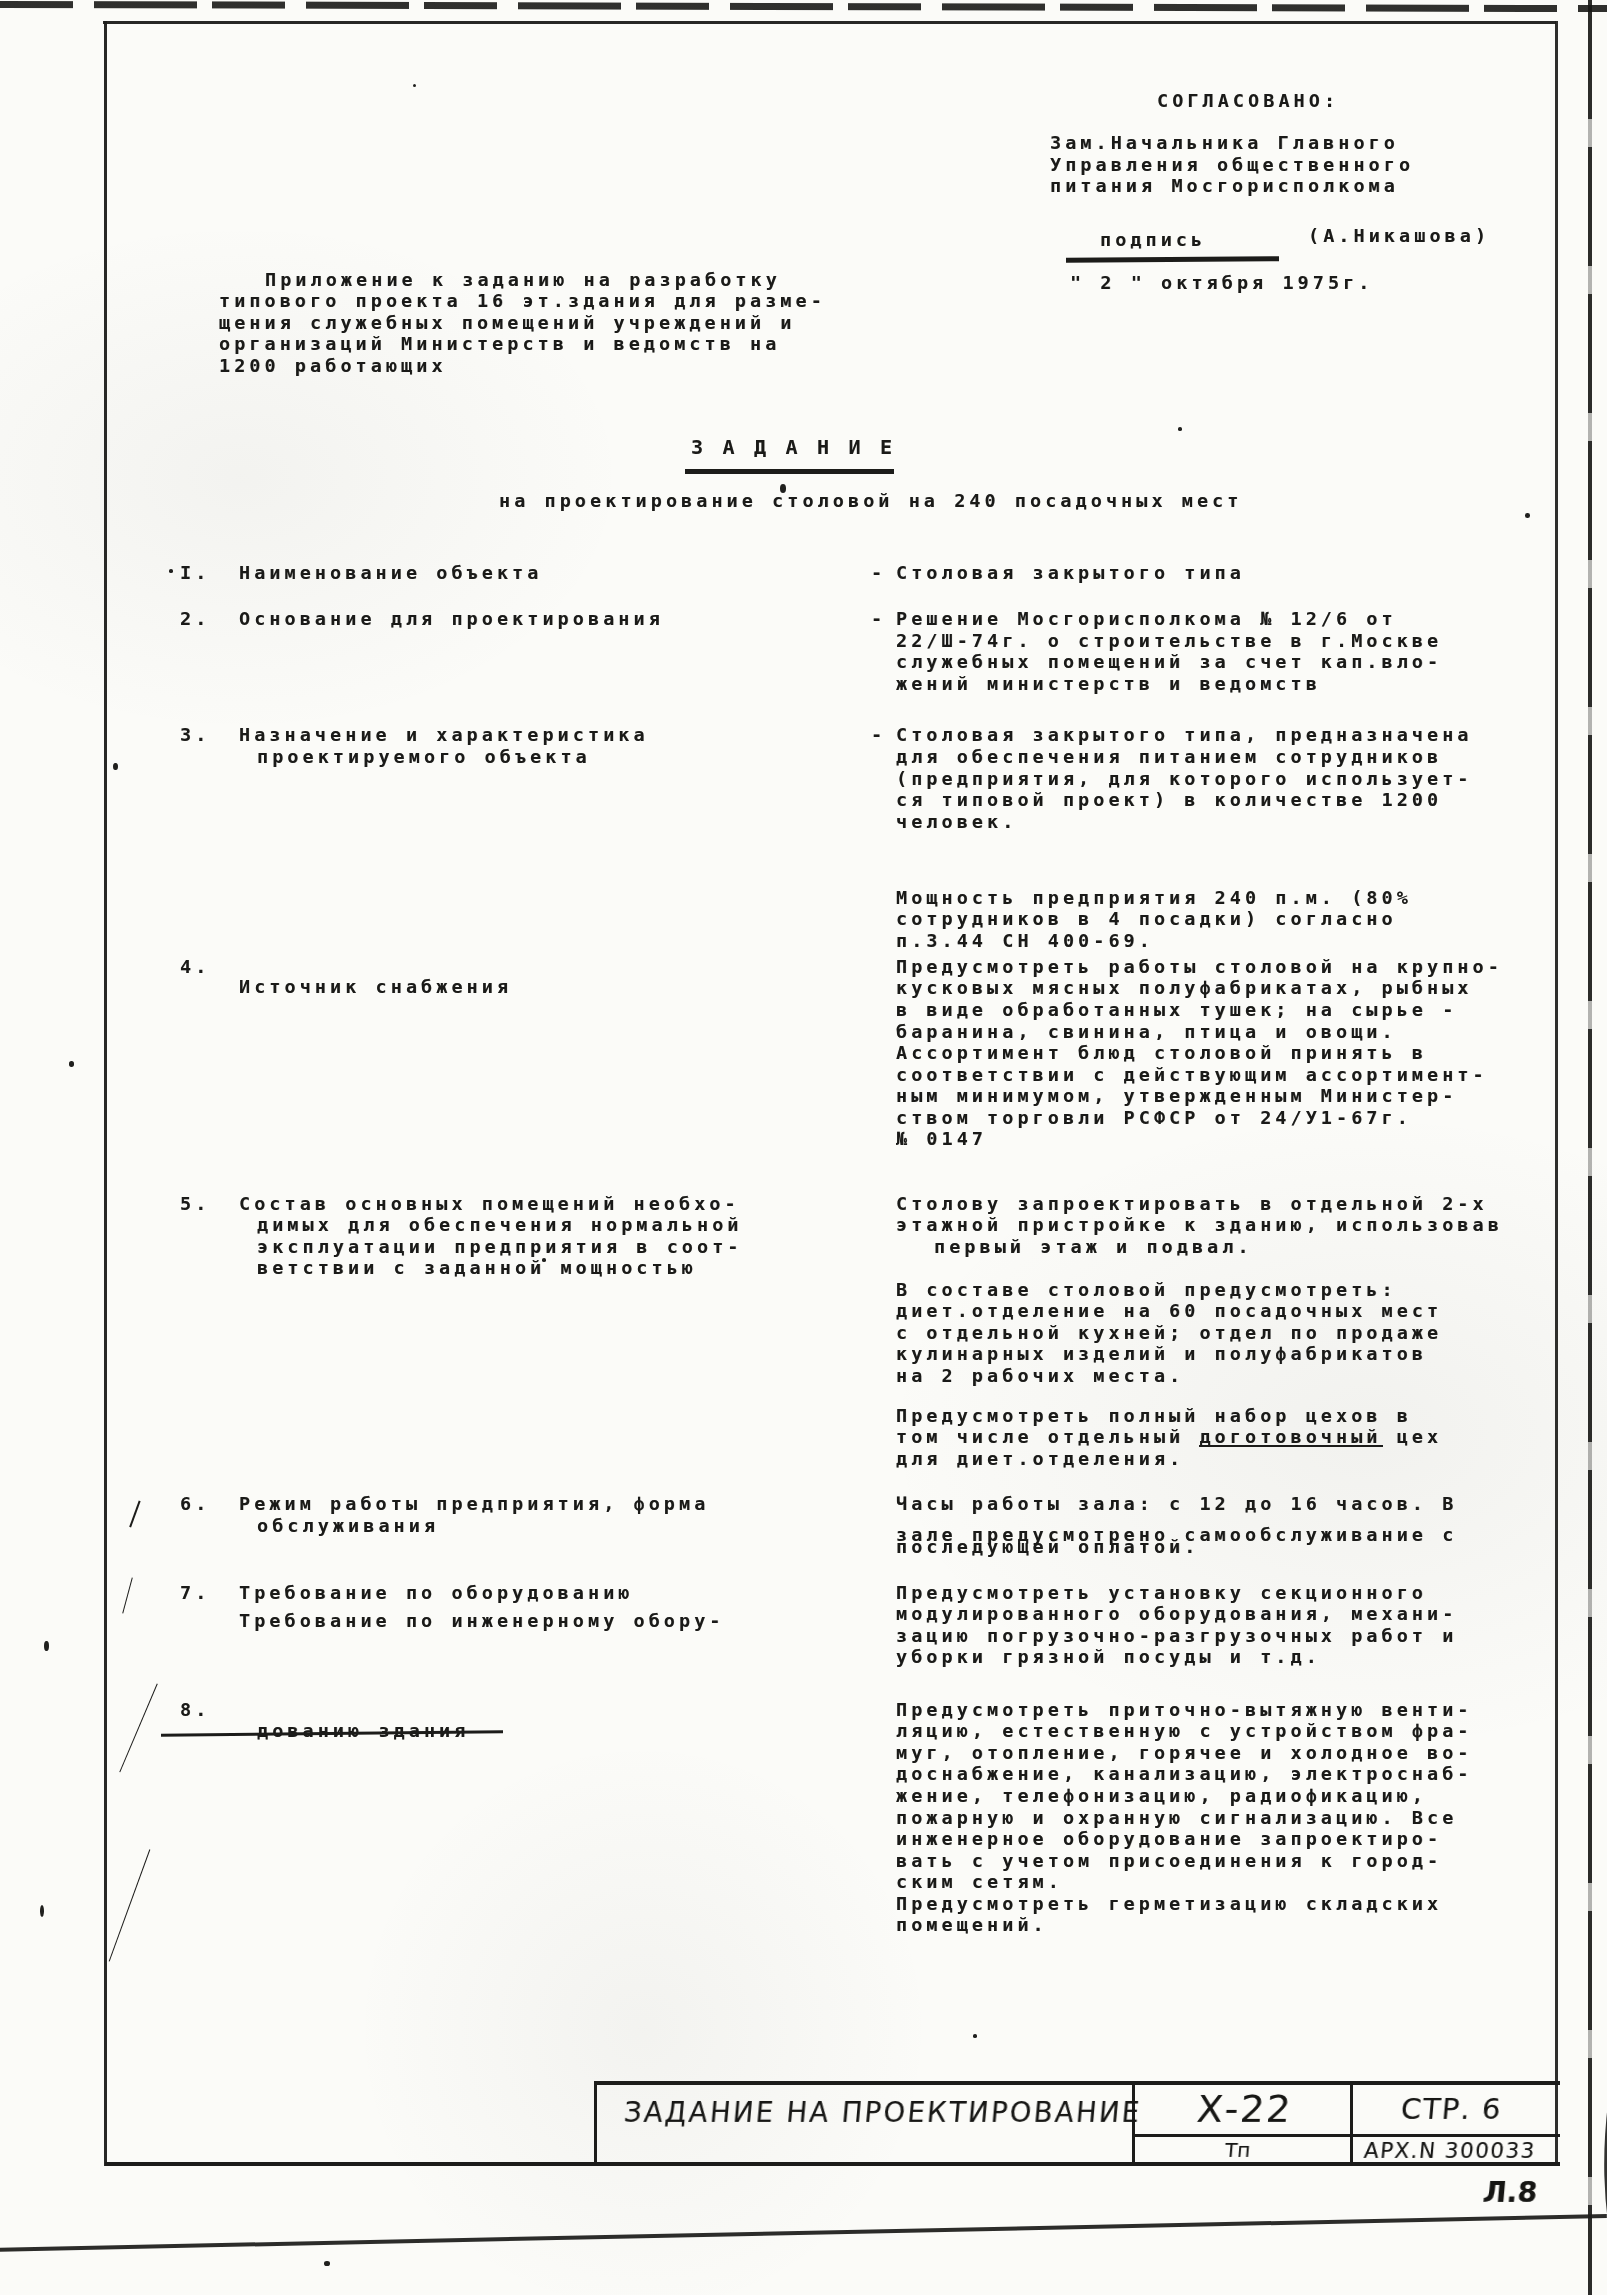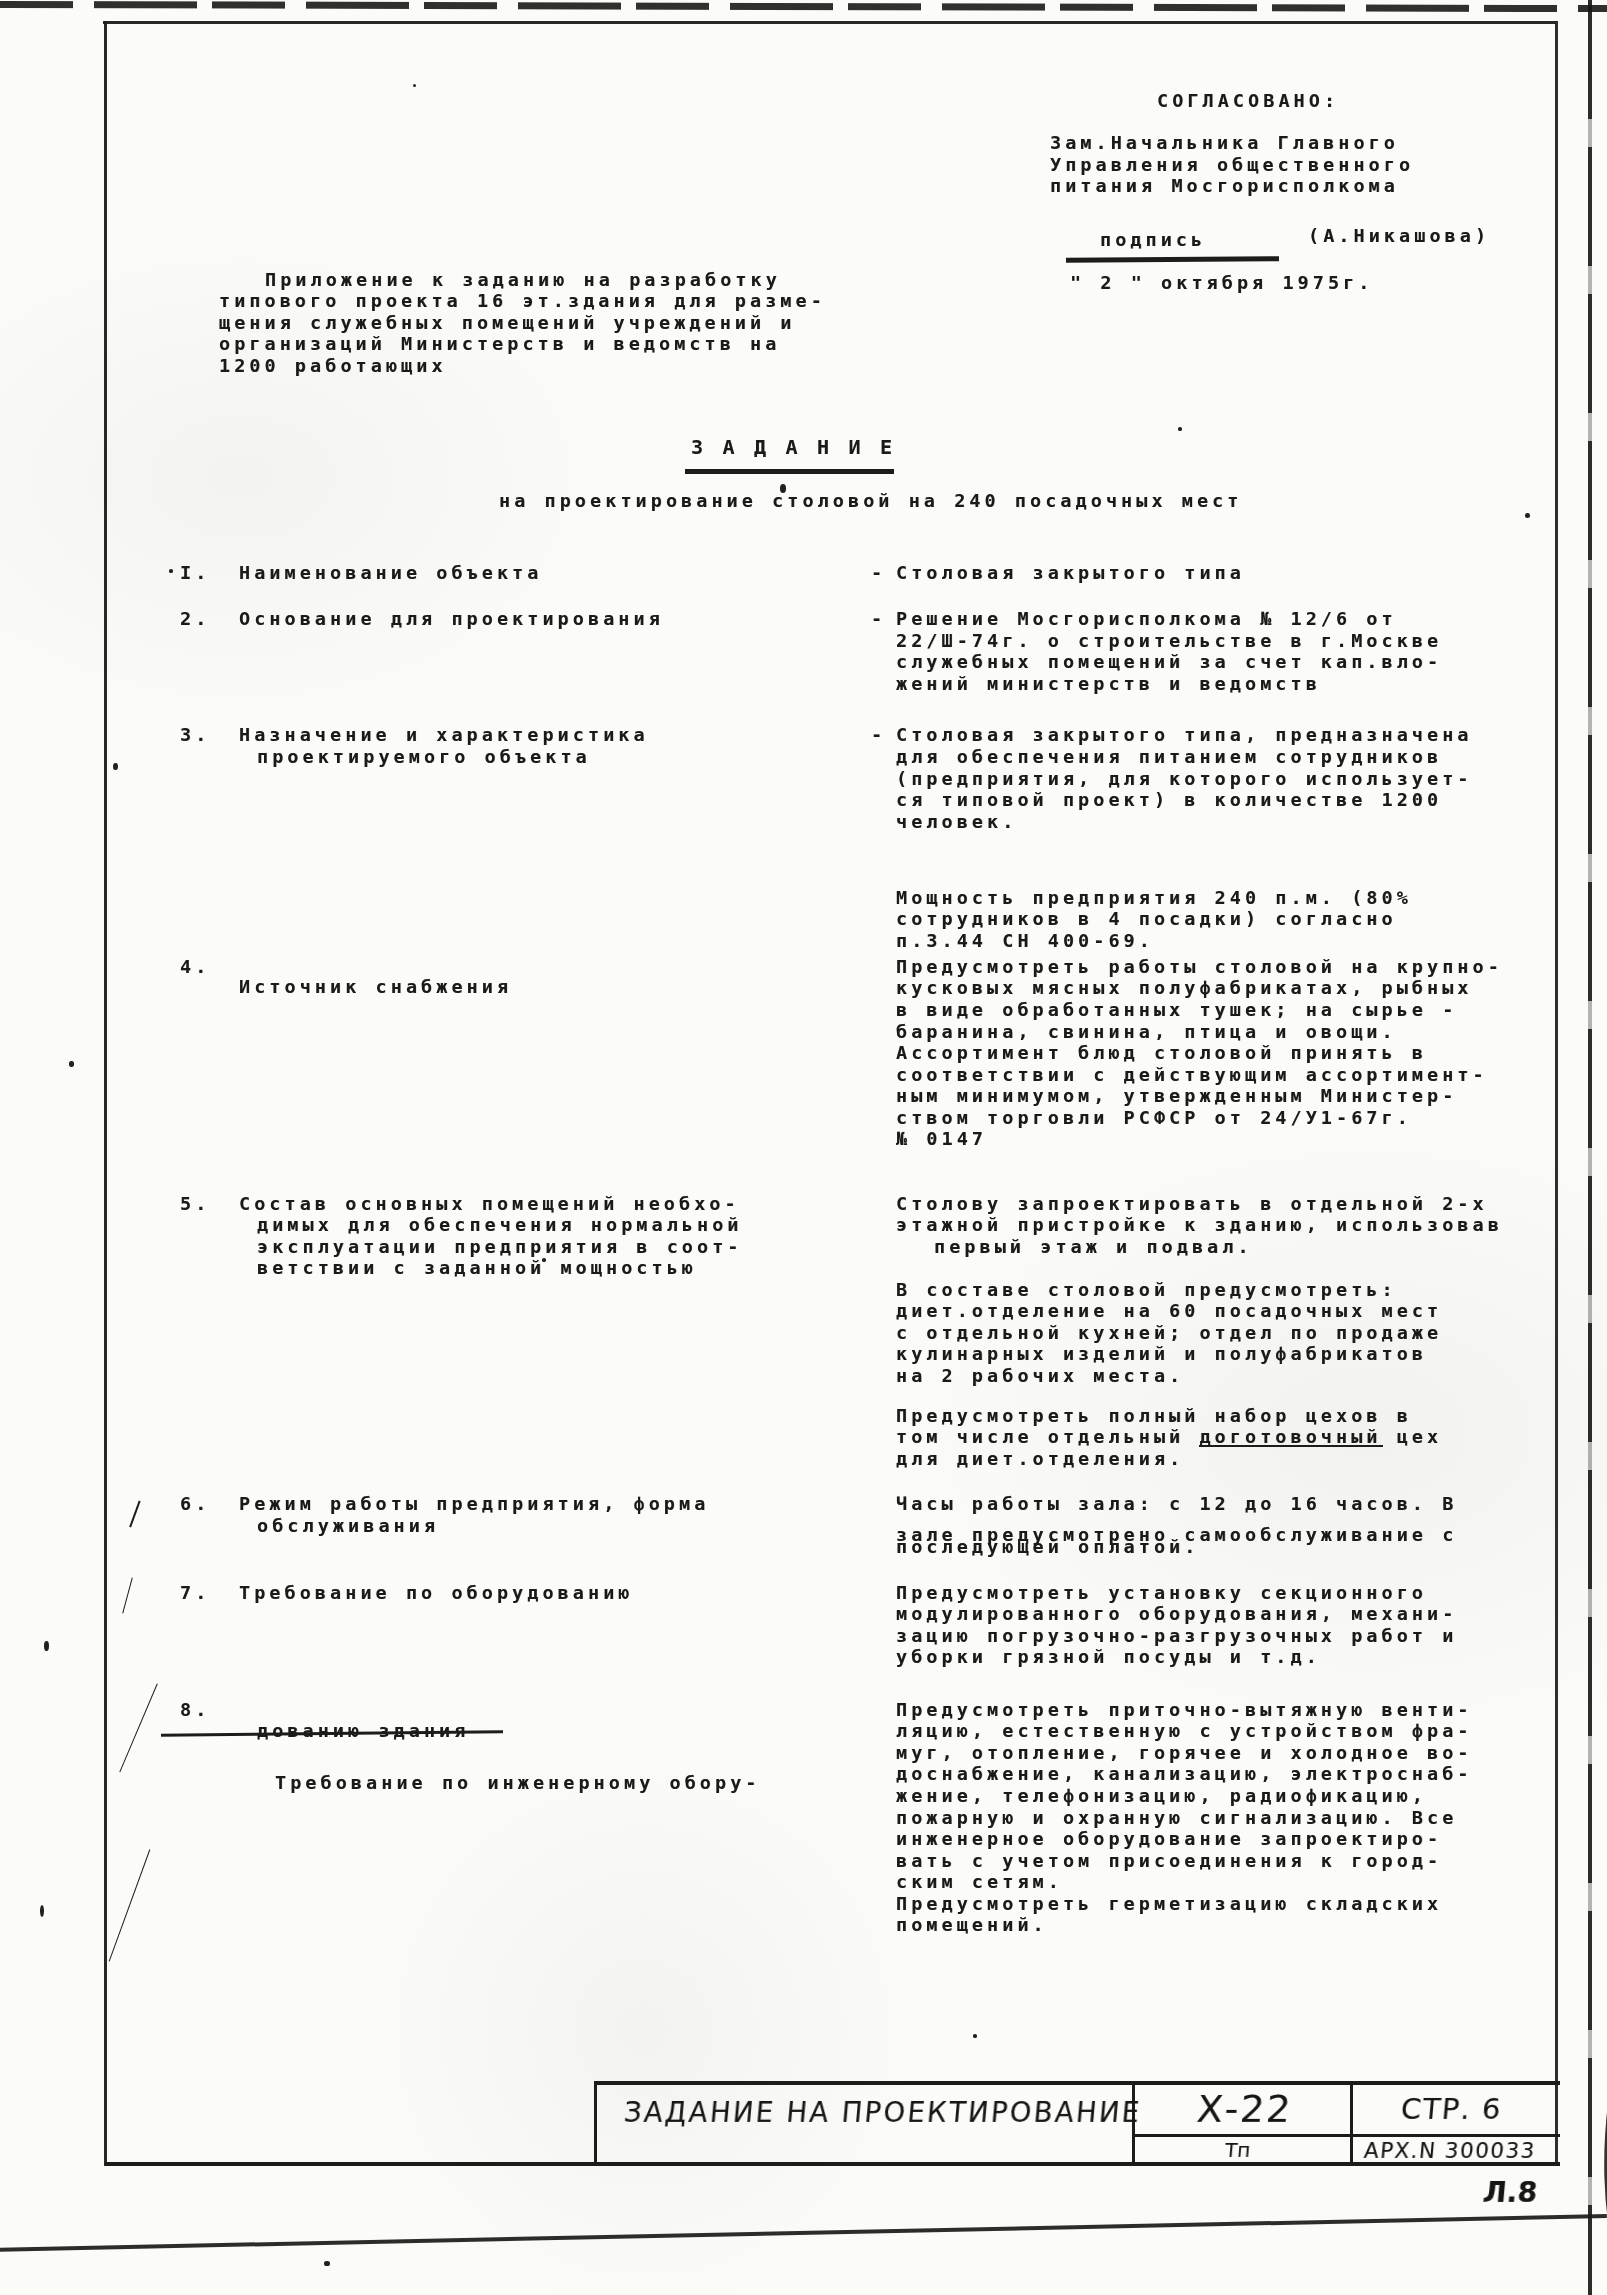--- a/index.html
+++ b/index.html
@@ -120,21 +120,21 @@
     <div class="abs tw" style="left: 896px; top: 1493px;">Часы работы зала: с 12 до 16 часов. В</div>
     <div class="abs tw" style="left: 896px; top: 1515px; margin-top: 9px;">зале предусмотрено самообслуживание с</div>
     <div class="abs tw" style="left: 896px; top: 1536px;">последующей оплатой.</div>
     <div class="abs tw" style="left: 180px; top: 1582px;">7.</div>
     <div class="abs tw" style="left: 239px; top: 1582px;">Требование по оборудованию</div>
     <div class="abs tw" style="left: 896px; top: 1582px;">Предусмотреть установку секционного</div>
     <div class="abs tw" style="left: 896px; top: 1603px;">модулированного оборудования, механи-</div>
     <div class="abs tw" style="left: 896px; top: 1625px;">зацию погрузочно-разгрузочных работ и</div>
     <div class="abs tw" style="left: 896px; top: 1646px;">уборки грязной посуды и т.д.</div>
     <div class="abs tw" style="left: 180px; top: 1699px;">8.</div>
-    <div class="abs tw" style="left: 239px; top: 1772px; margin-left: 36px;">Требование по инженерному обору-</div>
+    <div class="abs tw" style="left: 239px; top: 1610px;">Требование по инженерному обору-</div>
     <div class="abs tw" style="left: 257px; top: 1720px;">дованию здания</div>
     <div class="abs tw" style="left: 896px; top: 1699px;">Предусмотреть приточно-вытяжную венти-</div>
     <div class="abs tw" style="left: 896px; top: 1720px;">ляцию, естественную с устройством фра-</div>
     <div class="abs tw" style="left: 896px; top: 1742px;">муг, отопление, горячее и холодное во-</div>
     <div class="abs tw" style="left: 896px; top: 1763px;">доснабжение, канализацию, электроснаб-</div>
     <div class="abs tw" style="left: 896px; top: 1785px;">жение, телефонизацию, радиофикацию,</div>
     <div class="abs tw" style="left: 896px; top: 1807px;">пожарную и охранную сигнализацию. Все</div>
     <div class="abs tw" style="left: 896px; top: 1828px;">инженерное оборудование запроектиро-</div>
     <div class="abs tw" style="left: 896px; top: 1850px;">вать с учетом присоединения к город-</div>
     <div class="abs tw" style="left: 896px; top: 1871px;">ским сетям.</div>

